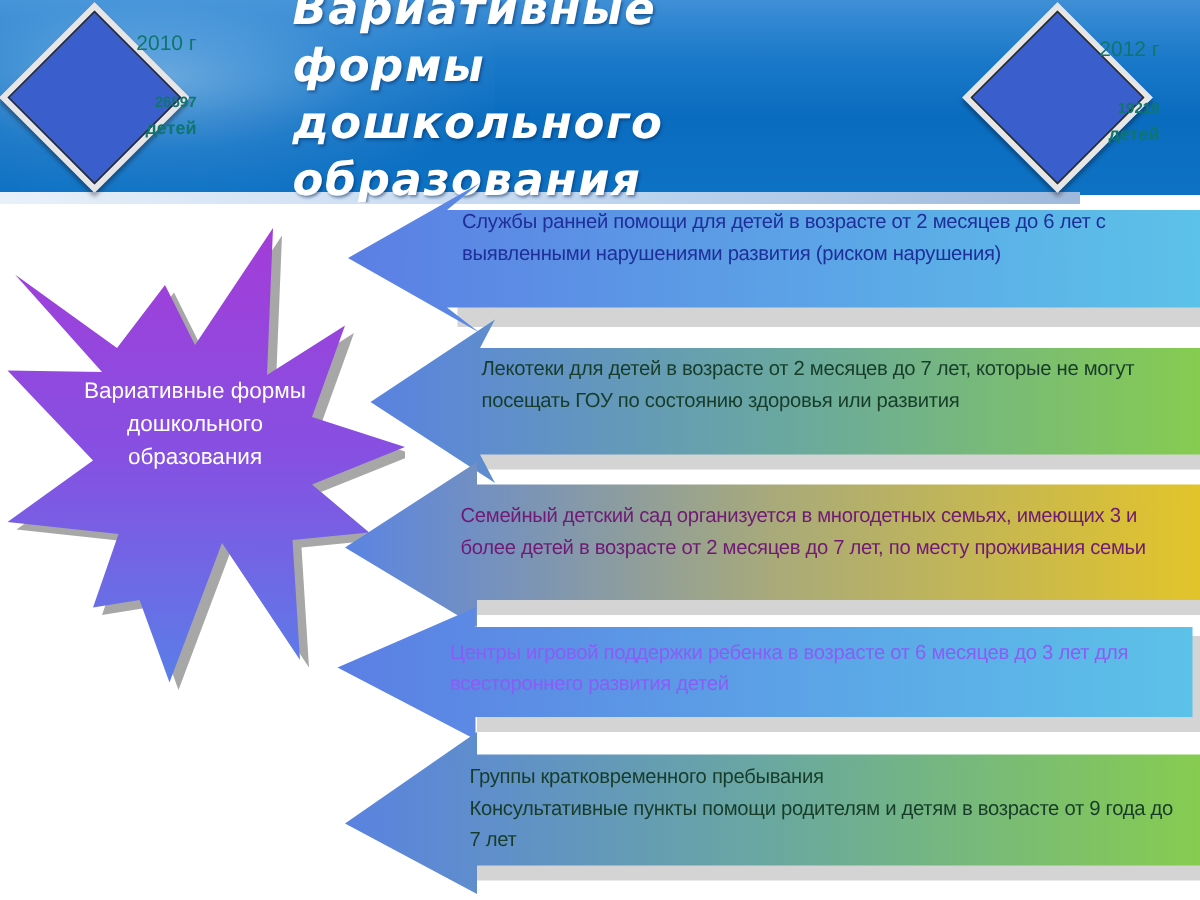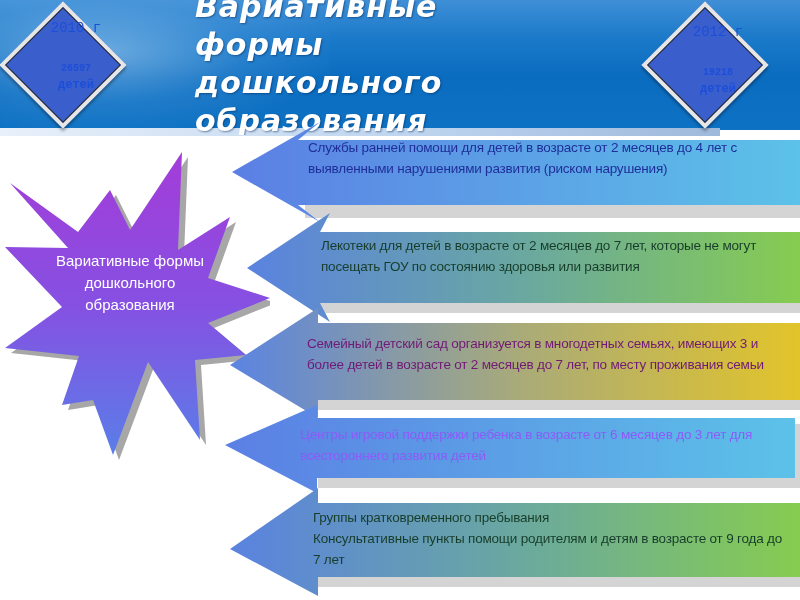--- a/index.html
+++ b/index.html
@@ -9,21 +9,21 @@
   .header-shine{position:absolute;left:0;top:0;width:330px;height:130px;
     background:radial-gradient(ellipse at 30% 40%,rgba(180,215,245,0.55) 0%,rgba(120,180,235,0.2) 45%,rgba(0,0,0,0) 75%);}
   .header-strip{position:absolute;left:0;top:128px;width:720px;height:8px;
     background:linear-gradient(90deg,#e8f0fa 0%,#bcd3ee 60%,#9fb9dc 100%);}
   .title{position:absolute;left:195px;top:-12px;width:340px;color:#ffffff;font-family:"DejaVu Sans",sans-serif;
     font-weight:bold;font-style:italic;font-size:30px;line-height:38px;letter-spacing:1px;
     text-shadow:1px 1px 2px rgba(0,40,90,0.5);white-space:pre-line;}
   .title-clip{position:absolute;left:0;top:0;width:800px;height:135px;overflow:hidden;}
   .diamond{position:absolute;width:82px;height:82px;transform:rotate(45deg);
     background:#3a5fcd;border:4px solid #e6e6e6;box-shadow:2px 2px 3px rgba(0,0,0,0.35);outline:1px solid #2a2a2a;outline-offset:-5px;}
-  .diamond-text{position:absolute;width:110px;text-align:center;color:#1d4ed8;font-family:Liberation Mono, monospace;font-size:14px;line-height:17px;}
+  .diamond-text{position:absolute;width:110px;text-align:right;color:#0f766e;font-family:Liberation Sans, sans-serif;font-size:14px;line-height:17px;}
   .diamond-text .num{font-weight:bold;font-size:10px;}
   .diamond-text .unit{font-weight:bold;font-size:12px;}
   .star-wrap{position:absolute;left:0;top:145px;width:270px;height:320px;}
   .star-label{position:absolute;left:55px;top:250px;width:150px;text-align:center;color:#ffffff;font-size:15px;line-height:22px;}
   .arrow-text{position:absolute;font-size:13.5px;line-height:21px;letter-spacing:-0.2px;}
 </style>
 </head>
 <body>
 
 <div class="header">
@@ -116,18 +116,18 @@
     <polygon fill="#d4d4d4" points="318,424 800,424 800,488 318,488"></polygon>
     <polygon fill="url(#g4)" points="225,445 317,405 317,418 795,418 795,478 317,478 317,493"></polygon>
   </g>
 
   <g>
     <polygon fill="#d4d4d4" points="318,510 800,510 800,587 318,587"></polygon>
     <polygon fill="url(#g5)" points="230,549 318,488 318,503 800,503 800,577 318,577 318,596"></polygon>
   </g>
 </svg>
 
-<div class="arrow-text" style="left:308px;top:137px;width:480px;color:#1f2f9a;">Службы ранней помощи для детей в возрасте от 2 месяцев до 4 лет с выявленными нарушениями развития (риском нарушения)</div>
+<div class="arrow-text" style="left:308px;top:137px;width:480px;color:#1f2f9a;">Службы ранней помощи для детей в возрасте от 2 месяцев до 6 лет с выявленными нарушениями развития (риском нарушения)</div>
 <div class="arrow-text" style="left:321px;top:235px;width:485px;color:#173d2a;">Лекотеки для детей в возрасте от 2 месяцев до 7 лет, которые не могут посещать ГОУ по состоянию здоровья или развития</div>
 <div class="arrow-text" style="left:307px;top:333px;width:480px;color:#701a75;">Семейный детский сад организуется в многодетных семьях, имеющих 3 и более детей в возрасте от 2 месяцев до 7 лет, по месту проживания  семьи</div>
 <div class="arrow-text" style="left:300px;top:424px;width:485px;color:#8b5cf6;">Центры игровой поддержки ребенка в возрасте от 6 месяцев до 3 лет для всестороннего развития детей</div>
 <div class="arrow-text" style="left:313px;top:507px;width:470px;color:#173d2a;white-space:pre-line;">Группы кратковременного пребывания
 Консультативные пункты помощи родителям и детям в возрасте от 9 года до 7 лет</div>
 
 </body></html>

